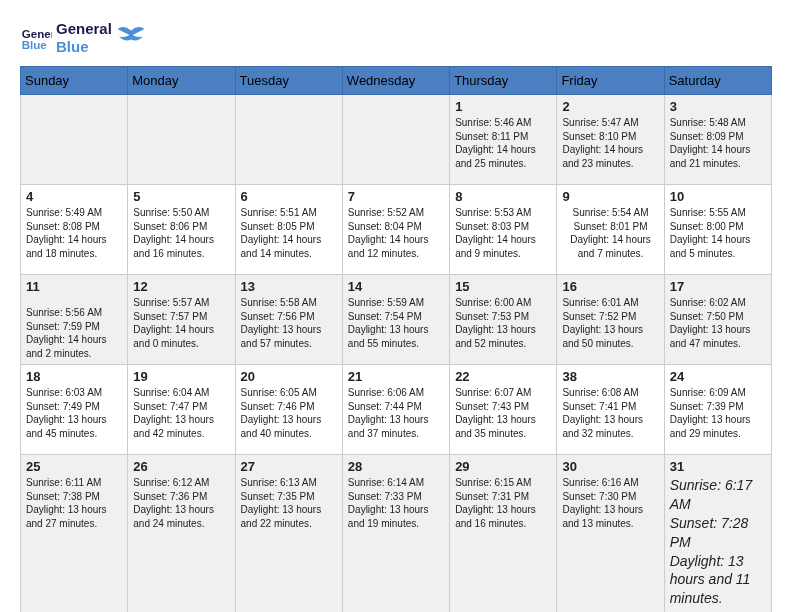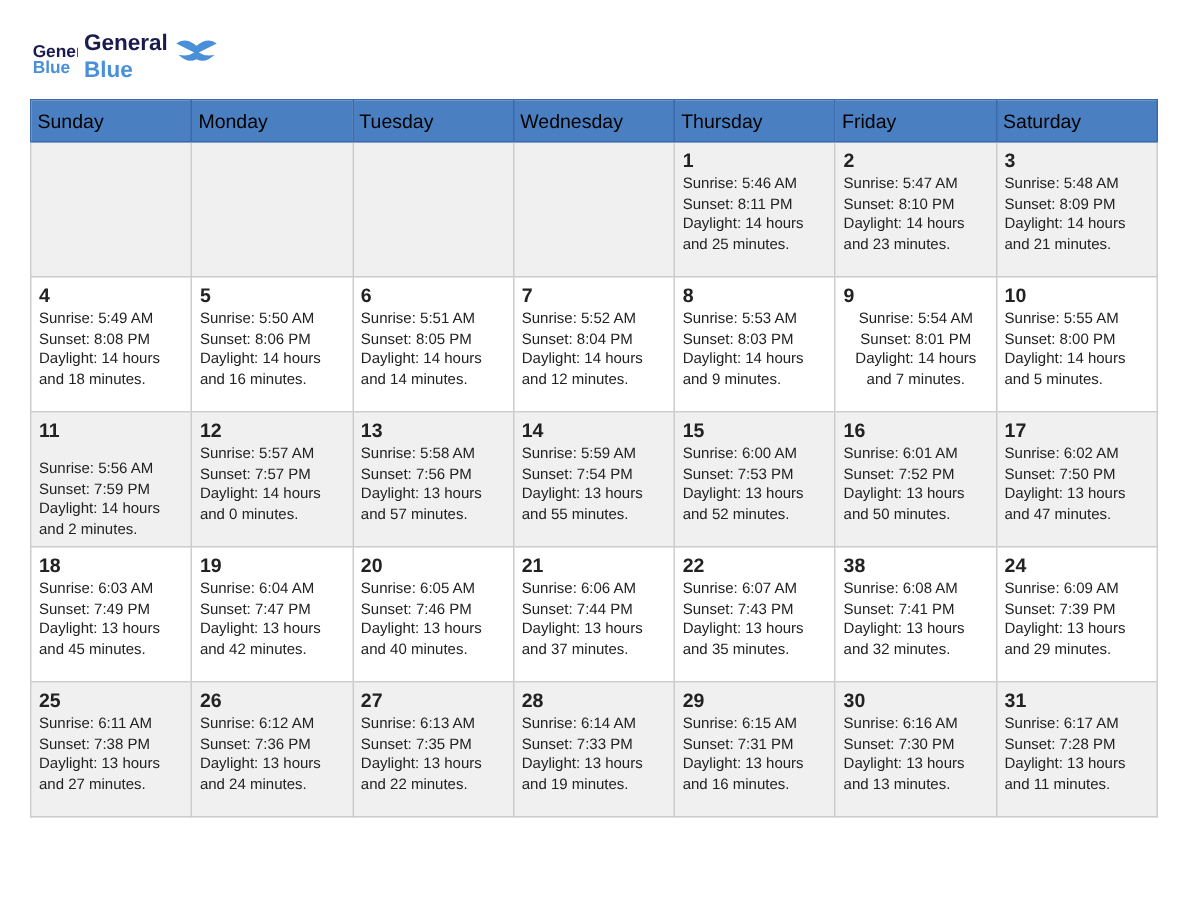--- a/index.html
+++ b/index.html
@@ -295,19 +295,19 @@
 Daylight: 13 hours and 16 minutes.</div>
         </td>
         <td class="day-cell alt-row">
           <div class="day-number">30</div>
           <div style="white-space: pre-line; font-size: 10px; line-height: 1.35;">Sunrise: 6:16 AM
 Sunset: 7:30 PM
 Daylight: 13 hours and 13 minutes.</div>
         </td>
         <td class="day-cell alt-row">
           <div class="day-number">31</div>
-          <div style="white-space: pre-line; font-size: 10px; line-height: 1.35;">Sunrise: 6:17 AM
+          <div style="white-space: pre-line; font-size: 14px; line-height: 1.35; font-style: italic;">Sunrise: 6:17 AM
 Sunset: 7:28 PM
 Daylight: 13 hours and 11 minutes.</div>
         </td>
       </tr>
     </tbody>
 </table>
 
 </body></html>

